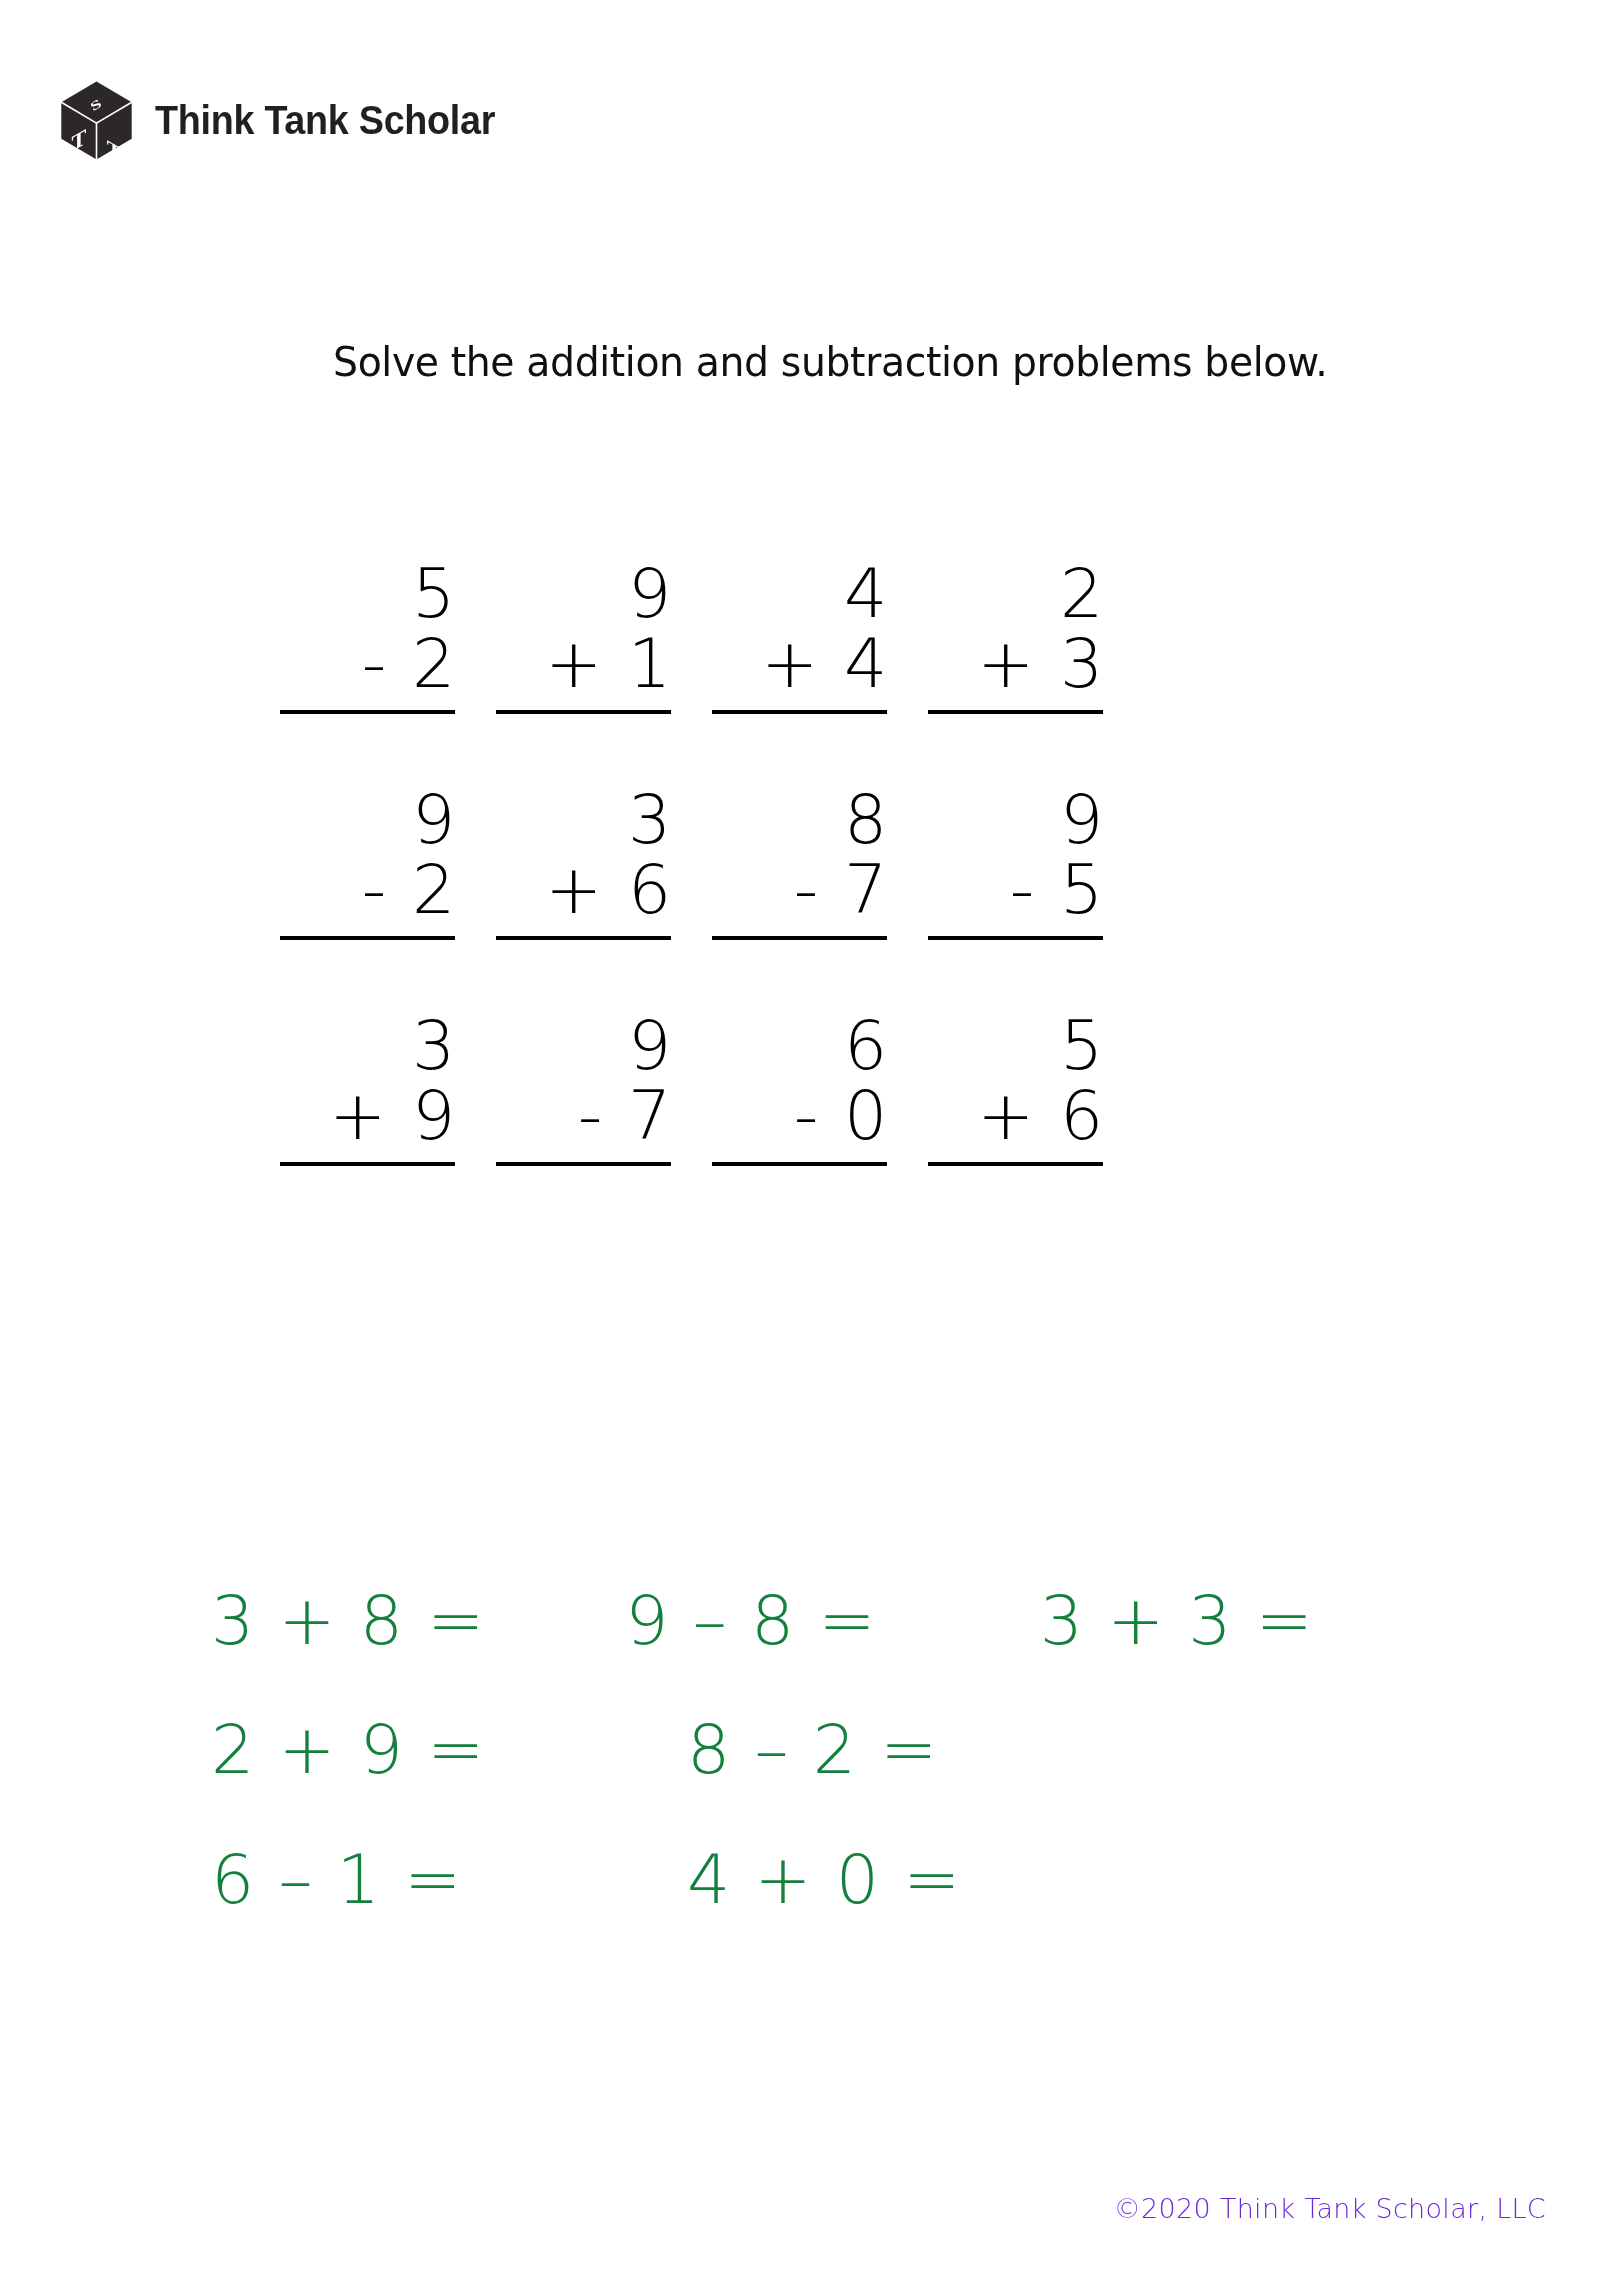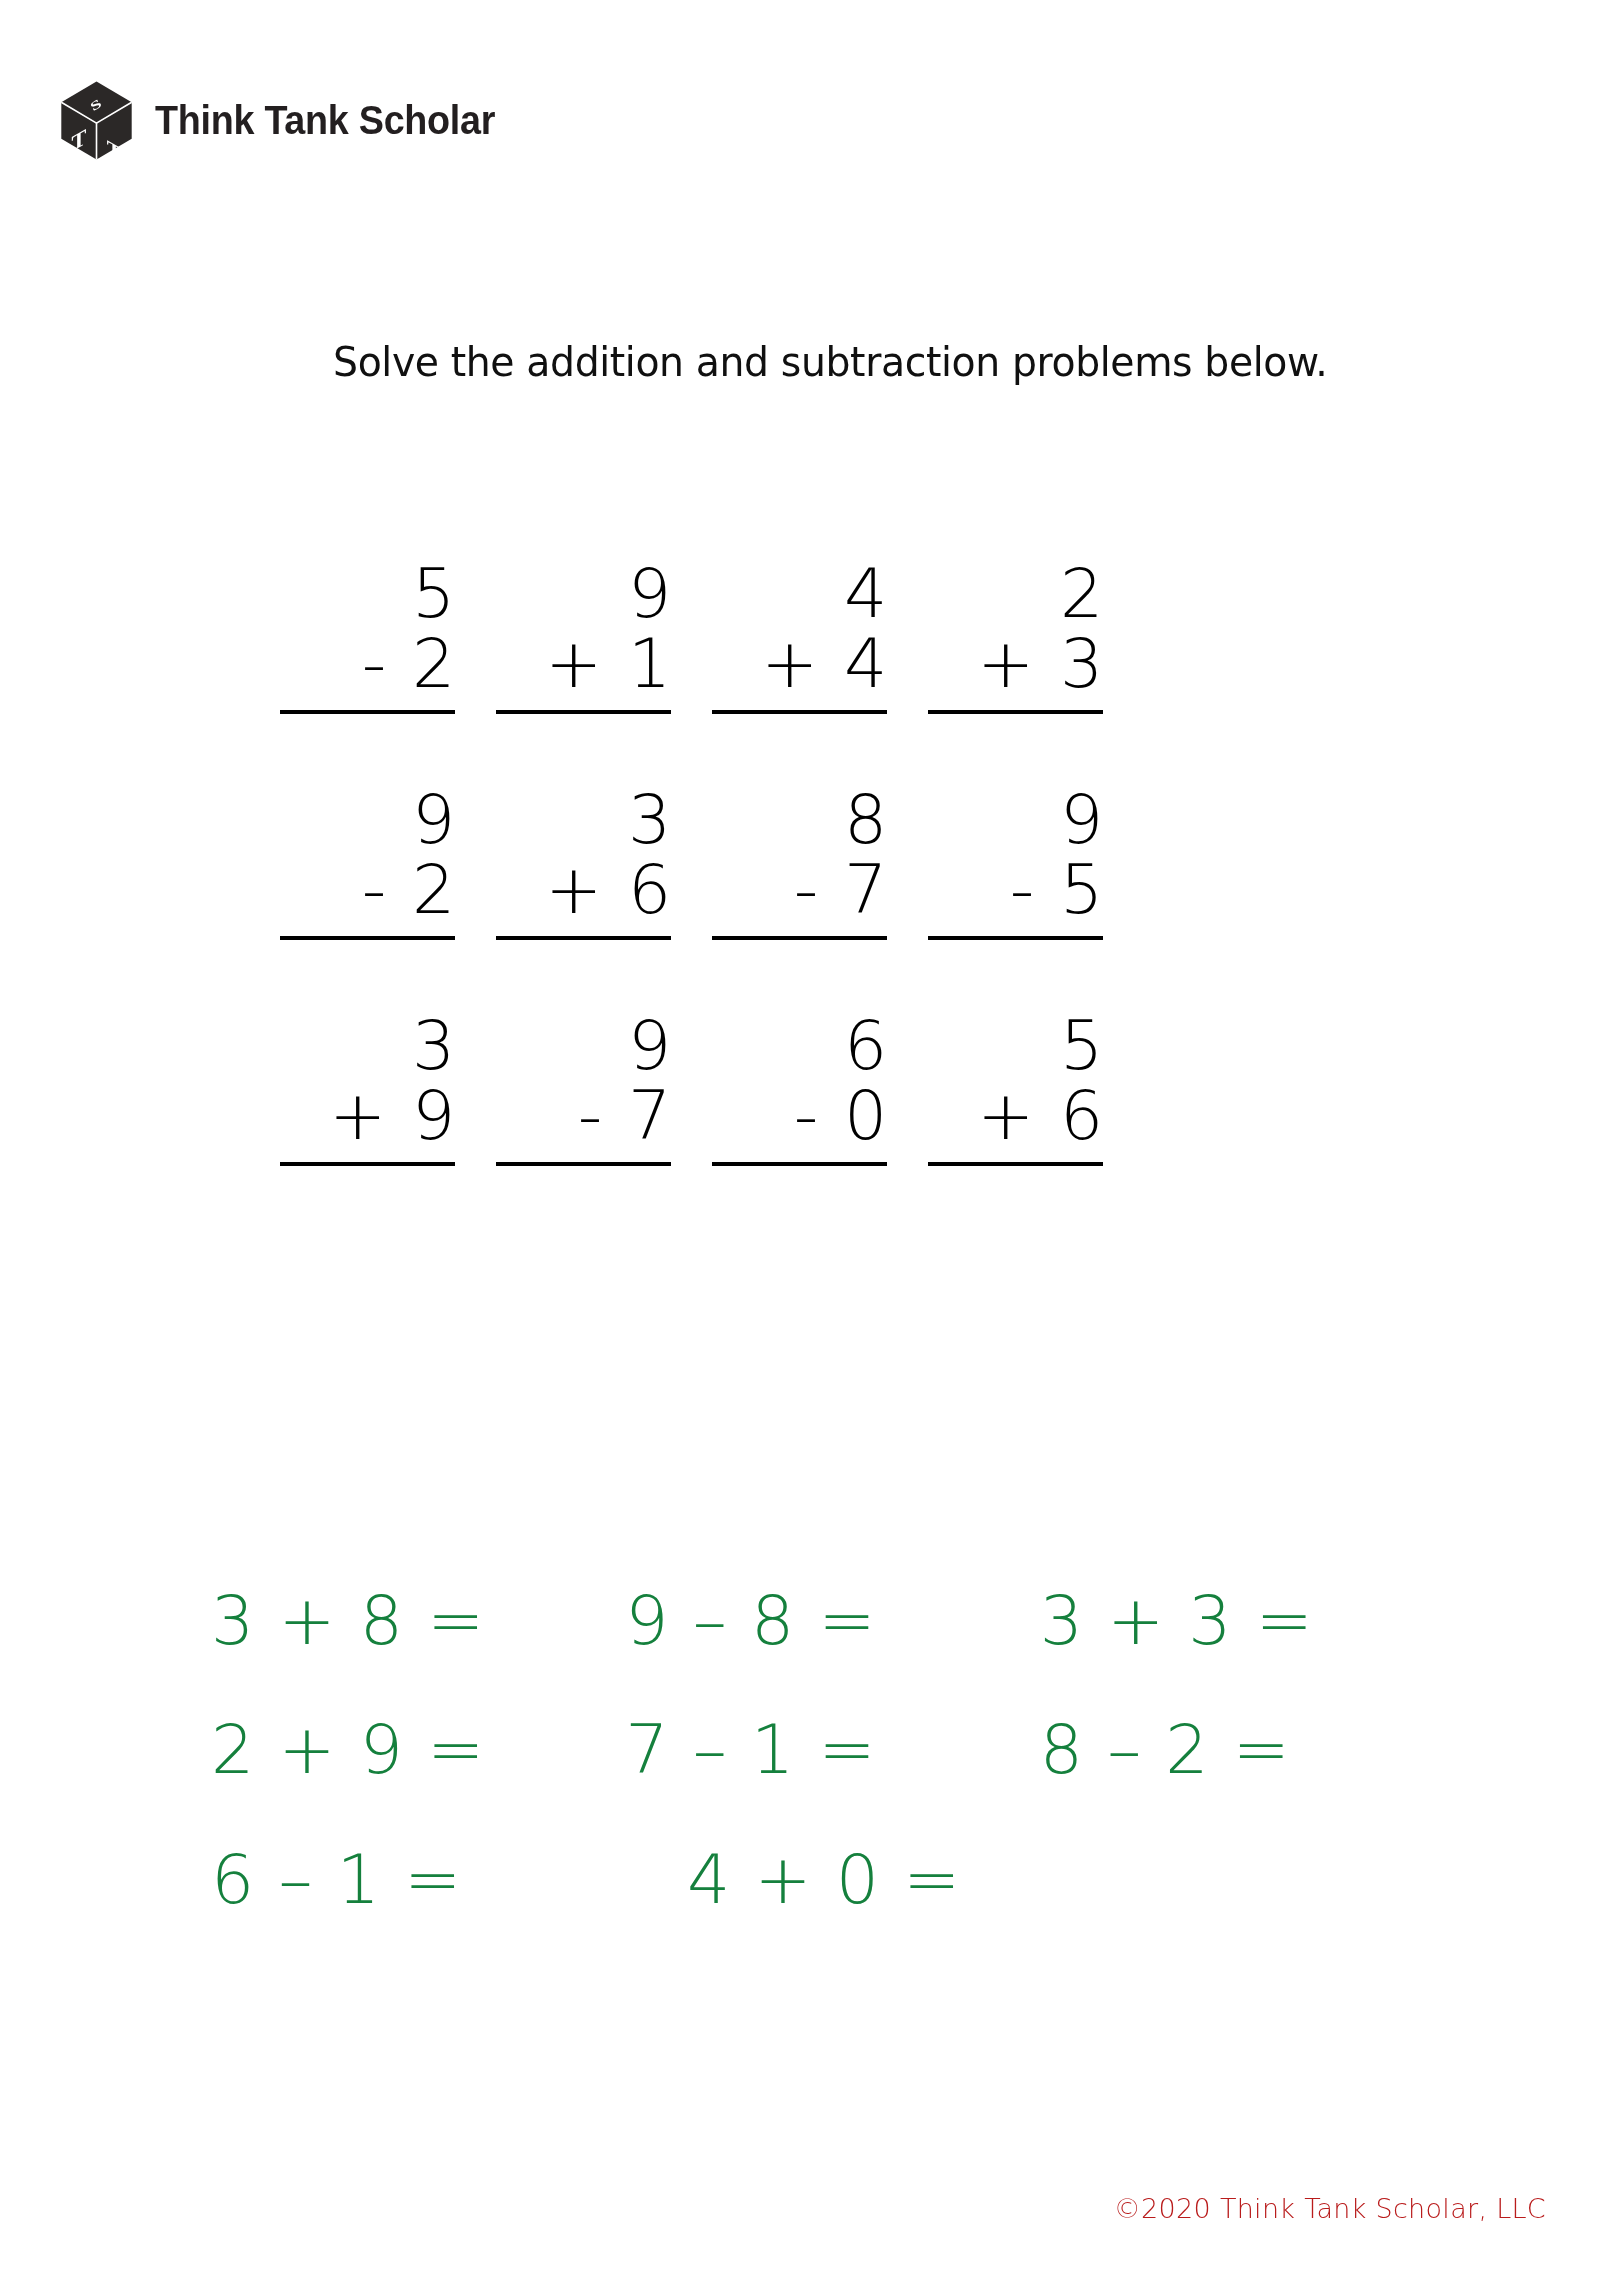--- a/index.html
+++ b/index.html
@@ -136,21 +136,21 @@
 
   
   .footer {
     position: absolute;
     right: 77px;
     top: 2193px;
     font-family: "DejaVu Sans", sans-serif;
     font-weight: 300;
     font-size: 27px;
     letter-spacing: 0.3px;
-    color: #b91c1c;
+    color: #6d28d9;
     white-space: nowrap;
   }
 </style>
 </head>
 <body>
 
 <div class="page">
 
   <div class="brand">
     <svg class="brand-mark" viewBox="0 0 112 124">
@@ -287,21 +287,20 @@
   <div class="horizontal-section">
 
     <div class="h-row">
       <div class="h-problem">3 + 8 =</div>
       <div class="h-problem">9 – 8 =</div>
       <div class="h-problem">3 + 3 =</div>
     </div>
 
     <div class="h-row">
       <div class="h-problem">2 + 9 =</div>
-      <div class="h-problem">7 – 1 =</div>
       <div class="h-problem">8 – 2 =</div>
     </div>
 
     <div class="h-row">
       <div class="h-problem">6 – 1 =</div>
       <div class="h-problem">4 + 0 =</div>
     </div>
 
   </div>
 

